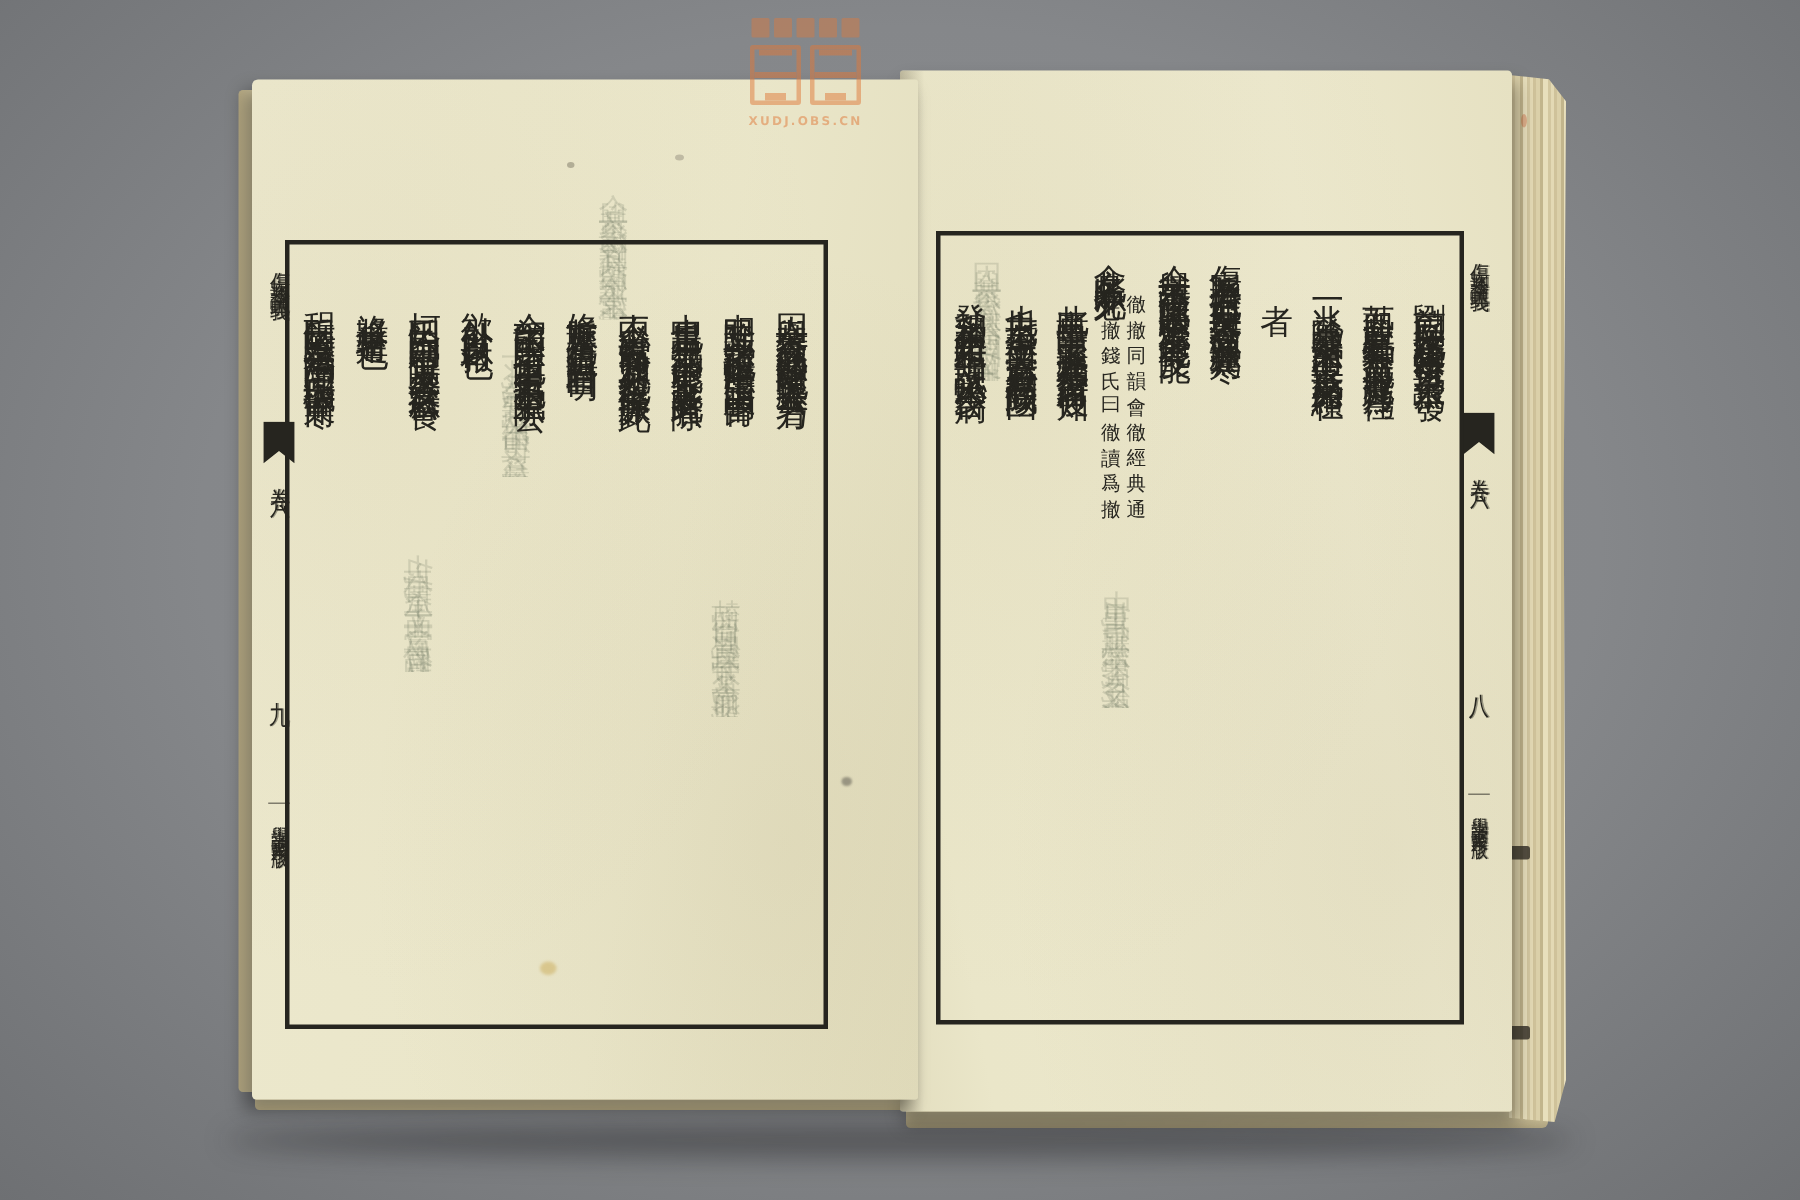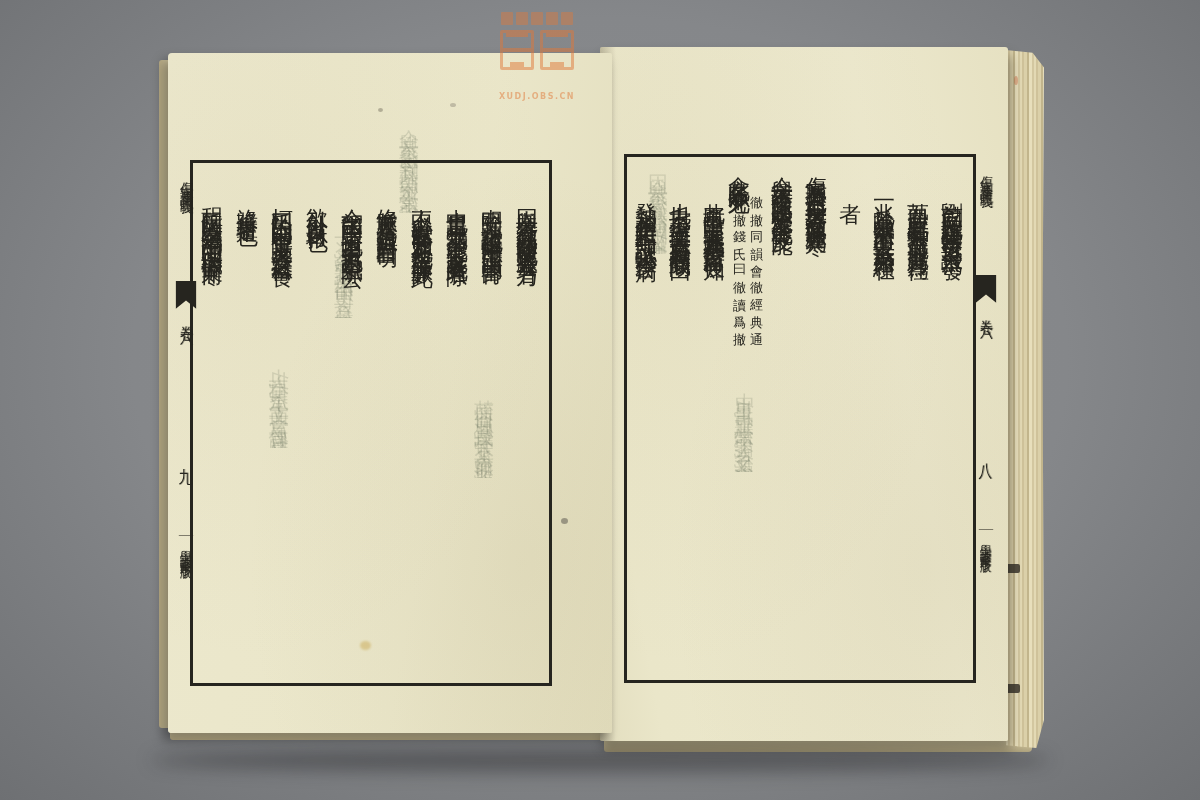--- a/index.html
+++ b/index.html
@@ -84,21 +84,21 @@
   .watermark{position:absolute;left:497px;top:12px;width:80px;height:94px;opacity:.5;
     color:#e0793a;pointer-events:none;}
   .wm-row{display:flex;gap:3px;justify-content:center;}
   .wm-block{width:12px;height:13px;background:#e0793a;opacity:.85;border-radius:1px;}
   .wm-big{display:flex;gap:6px;justify-content:center;margin-top:5px;}
   .wm-glyph{width:28px;height:34px;border:3px solid #e0793a;border-radius:2px;
     background:
       linear-gradient(#e0793a,#e0793a) 50% 0/22px 4px no-repeat,
       linear-gradient(#e0793a,#e0793a) 0 50%/100% 4px no-repeat,
       linear-gradient(#e0793a,#e0793a) 50% 100%/14px 5px no-repeat;}
-  .wm-caption{margin-top:22px;font-size:8px;letter-spacing:1.5px;text-align:center;
+  .wm-caption{margin-top:6px;font-size:8px;letter-spacing:1.5px;text-align:center;
     font-family:"DejaVu Sans","Liberation Sans",sans-serif;font-weight:bold;}
 
   .paper-tone{position:absolute;inset:0;pointer-events:none;
     background:
       radial-gradient(ellipse at 20% 30%,rgba(190,178,135,.10),transparent 60%),
       radial-gradient(ellipse at 80% 75%,rgba(170,158,118,.12),transparent 55%);}
 </style>
 </head>
 <body>
 

